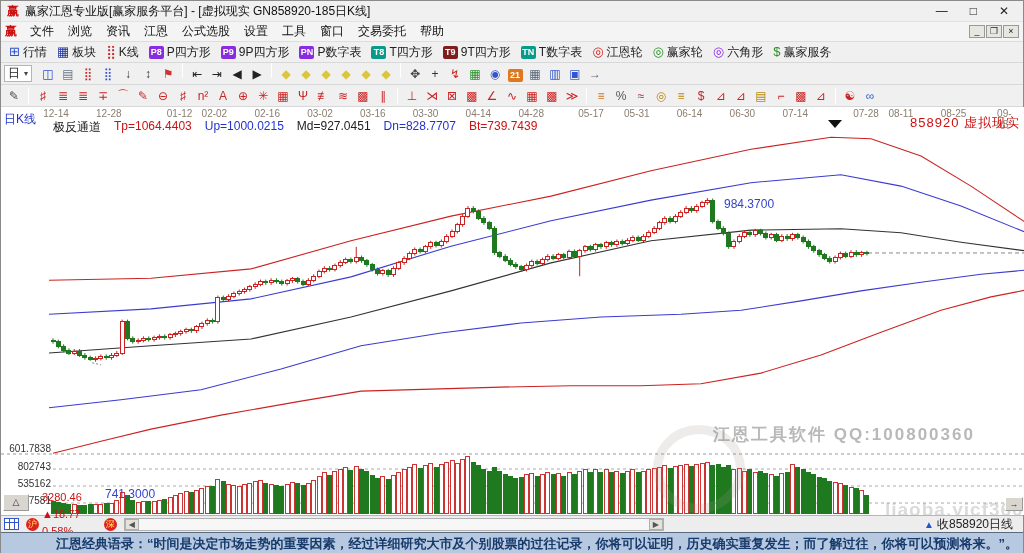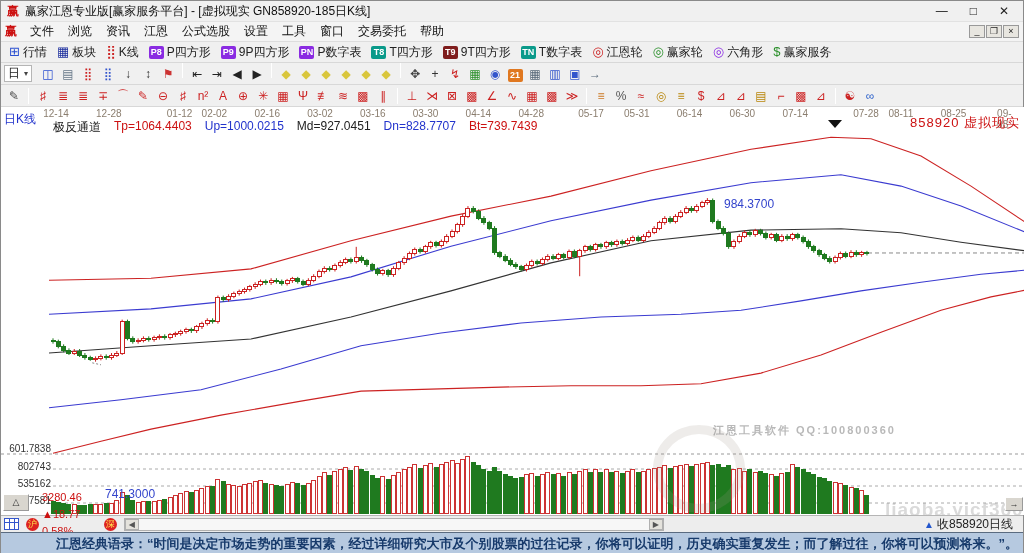--- a/index.html
+++ b/index.html
@@ -42,21 +42,21 @@
 
   
   #chart-region { position:absolute; left:0; top:106px; width:1024px; height:408px; background:#fff; }
   #chart-svg { position:absolute; left:0; top:0; }
   .date-label { position:absolute; top:1px; transform:translateX(-50%); font-size:10px; color:#8a7d6e; }
   #kline-mode { position:absolute; left:3px; top:4px; color:#2233cc; font-size:12px; }
   #indicator-row { position:absolute; left:52px; top:12px; display:flex; gap:13px; font-size:12px; }
   #symbol-label { position:absolute; right:5px; top:7px; color:#cc1111; font-size:13px; letter-spacing:1px;}
   .ann-blue { position:absolute; color:#3344cc; font-size:12px; }
   .axis-label { position:absolute; font-size:10px; color:#333; width:46px; text-align:right; }
-  #wm1 { position:absolute; left:712px; top:316px; font-size:11px; font-weight:bold; color:rgba(125,125,125,.55); letter-spacing:2px;}
+  #wm1 { position:absolute; left:712px; top:316px; font-size:17px; font-weight:bold; color:rgba(125,125,125,.55); letter-spacing:2px;}
   #wm2 { position:absolute; left:748px; top:330px; font-size:58px; font-weight:bold; color:rgba(160,148,148,.28); letter-spacing:6px;}
   #wm3 { position:absolute; left:884px; top:392px; font-size:19px; font-weight:bold; color:rgba(150,150,150,.35); letter-spacing:1px;}
   #wm-ring { position:absolute; left:652px; top:318px; width:92px; height:88px; border:9px solid rgba(160,150,140,.18); border-radius:50%;}
   .mini-btn { position:absolute; background:#d9d6cf; border:1px solid #9a9a9a; border-top-color:#fff;
     border-left-color:#fff; font-size:9px; color:#333; text-align:center; }
   #panel-up-btn { left:2px; top:387px; width:26px; height:17px; line-height:15px;}
   #panel-right-btn { left:1004px; top:390px; width:18px; height:14px; line-height:12px;}
 
   
   #statusbar { position:absolute; left:0; top:514px; width:100%; height:17px; background:#ededed;

